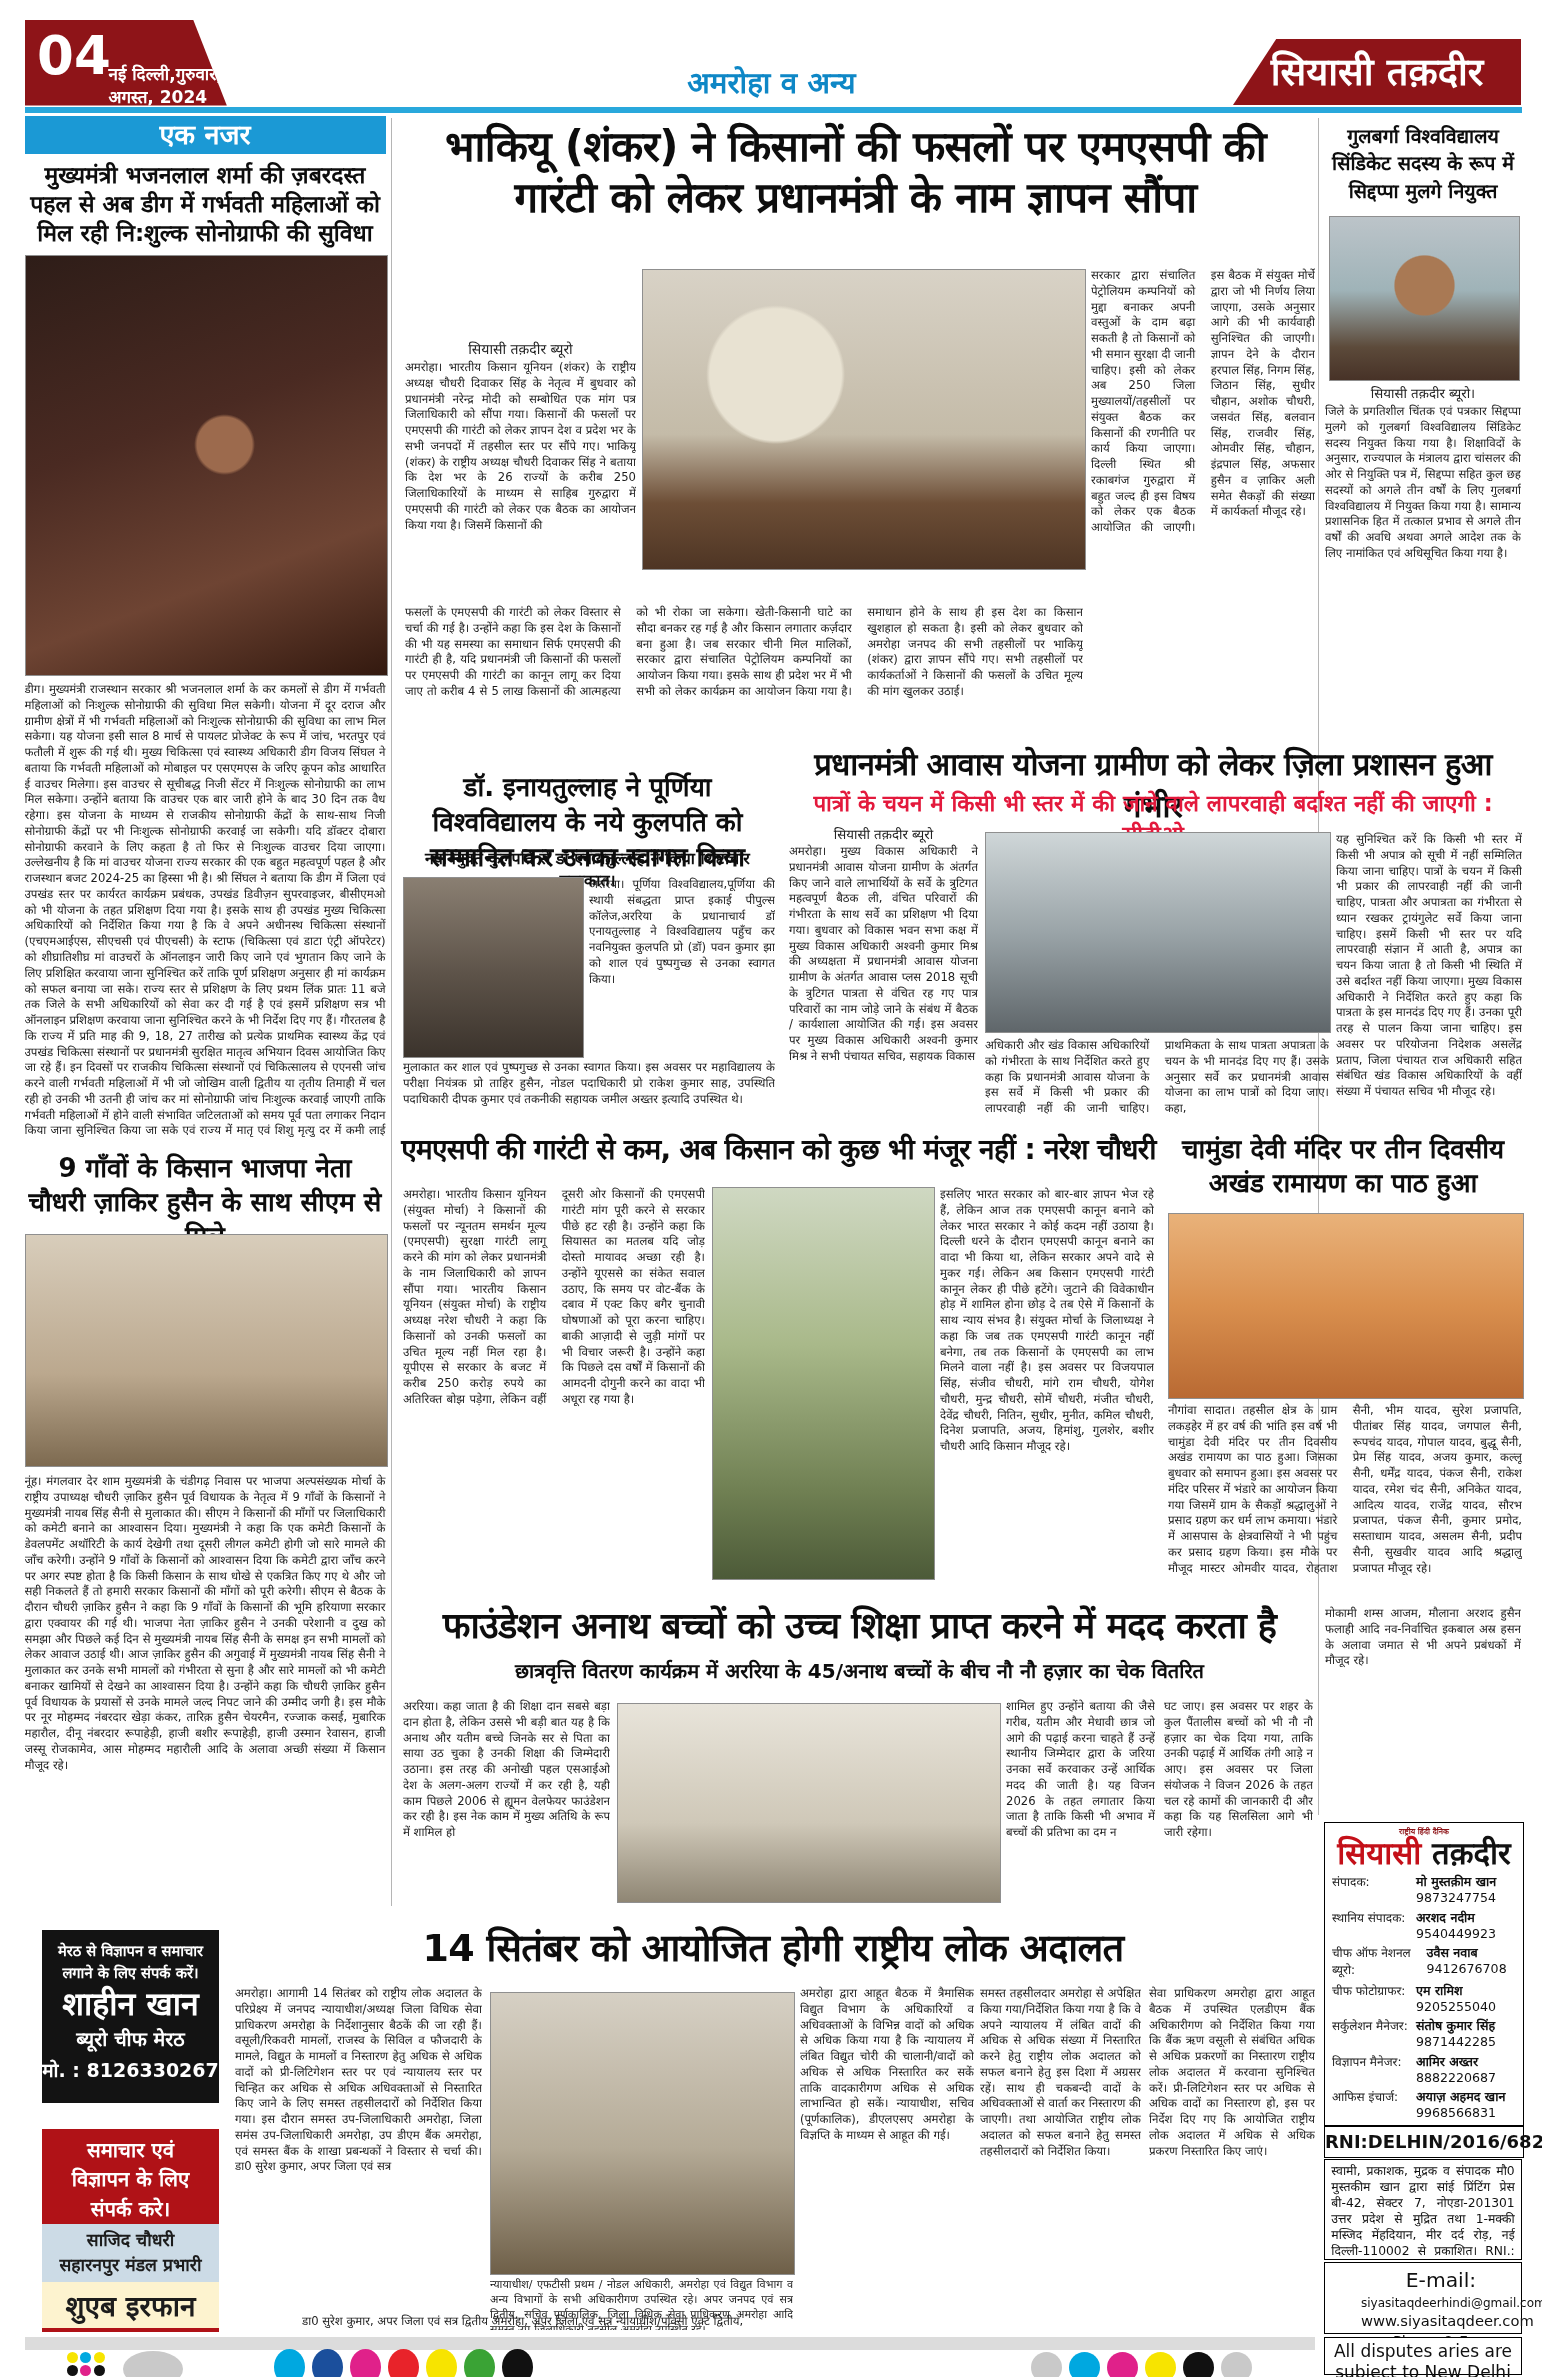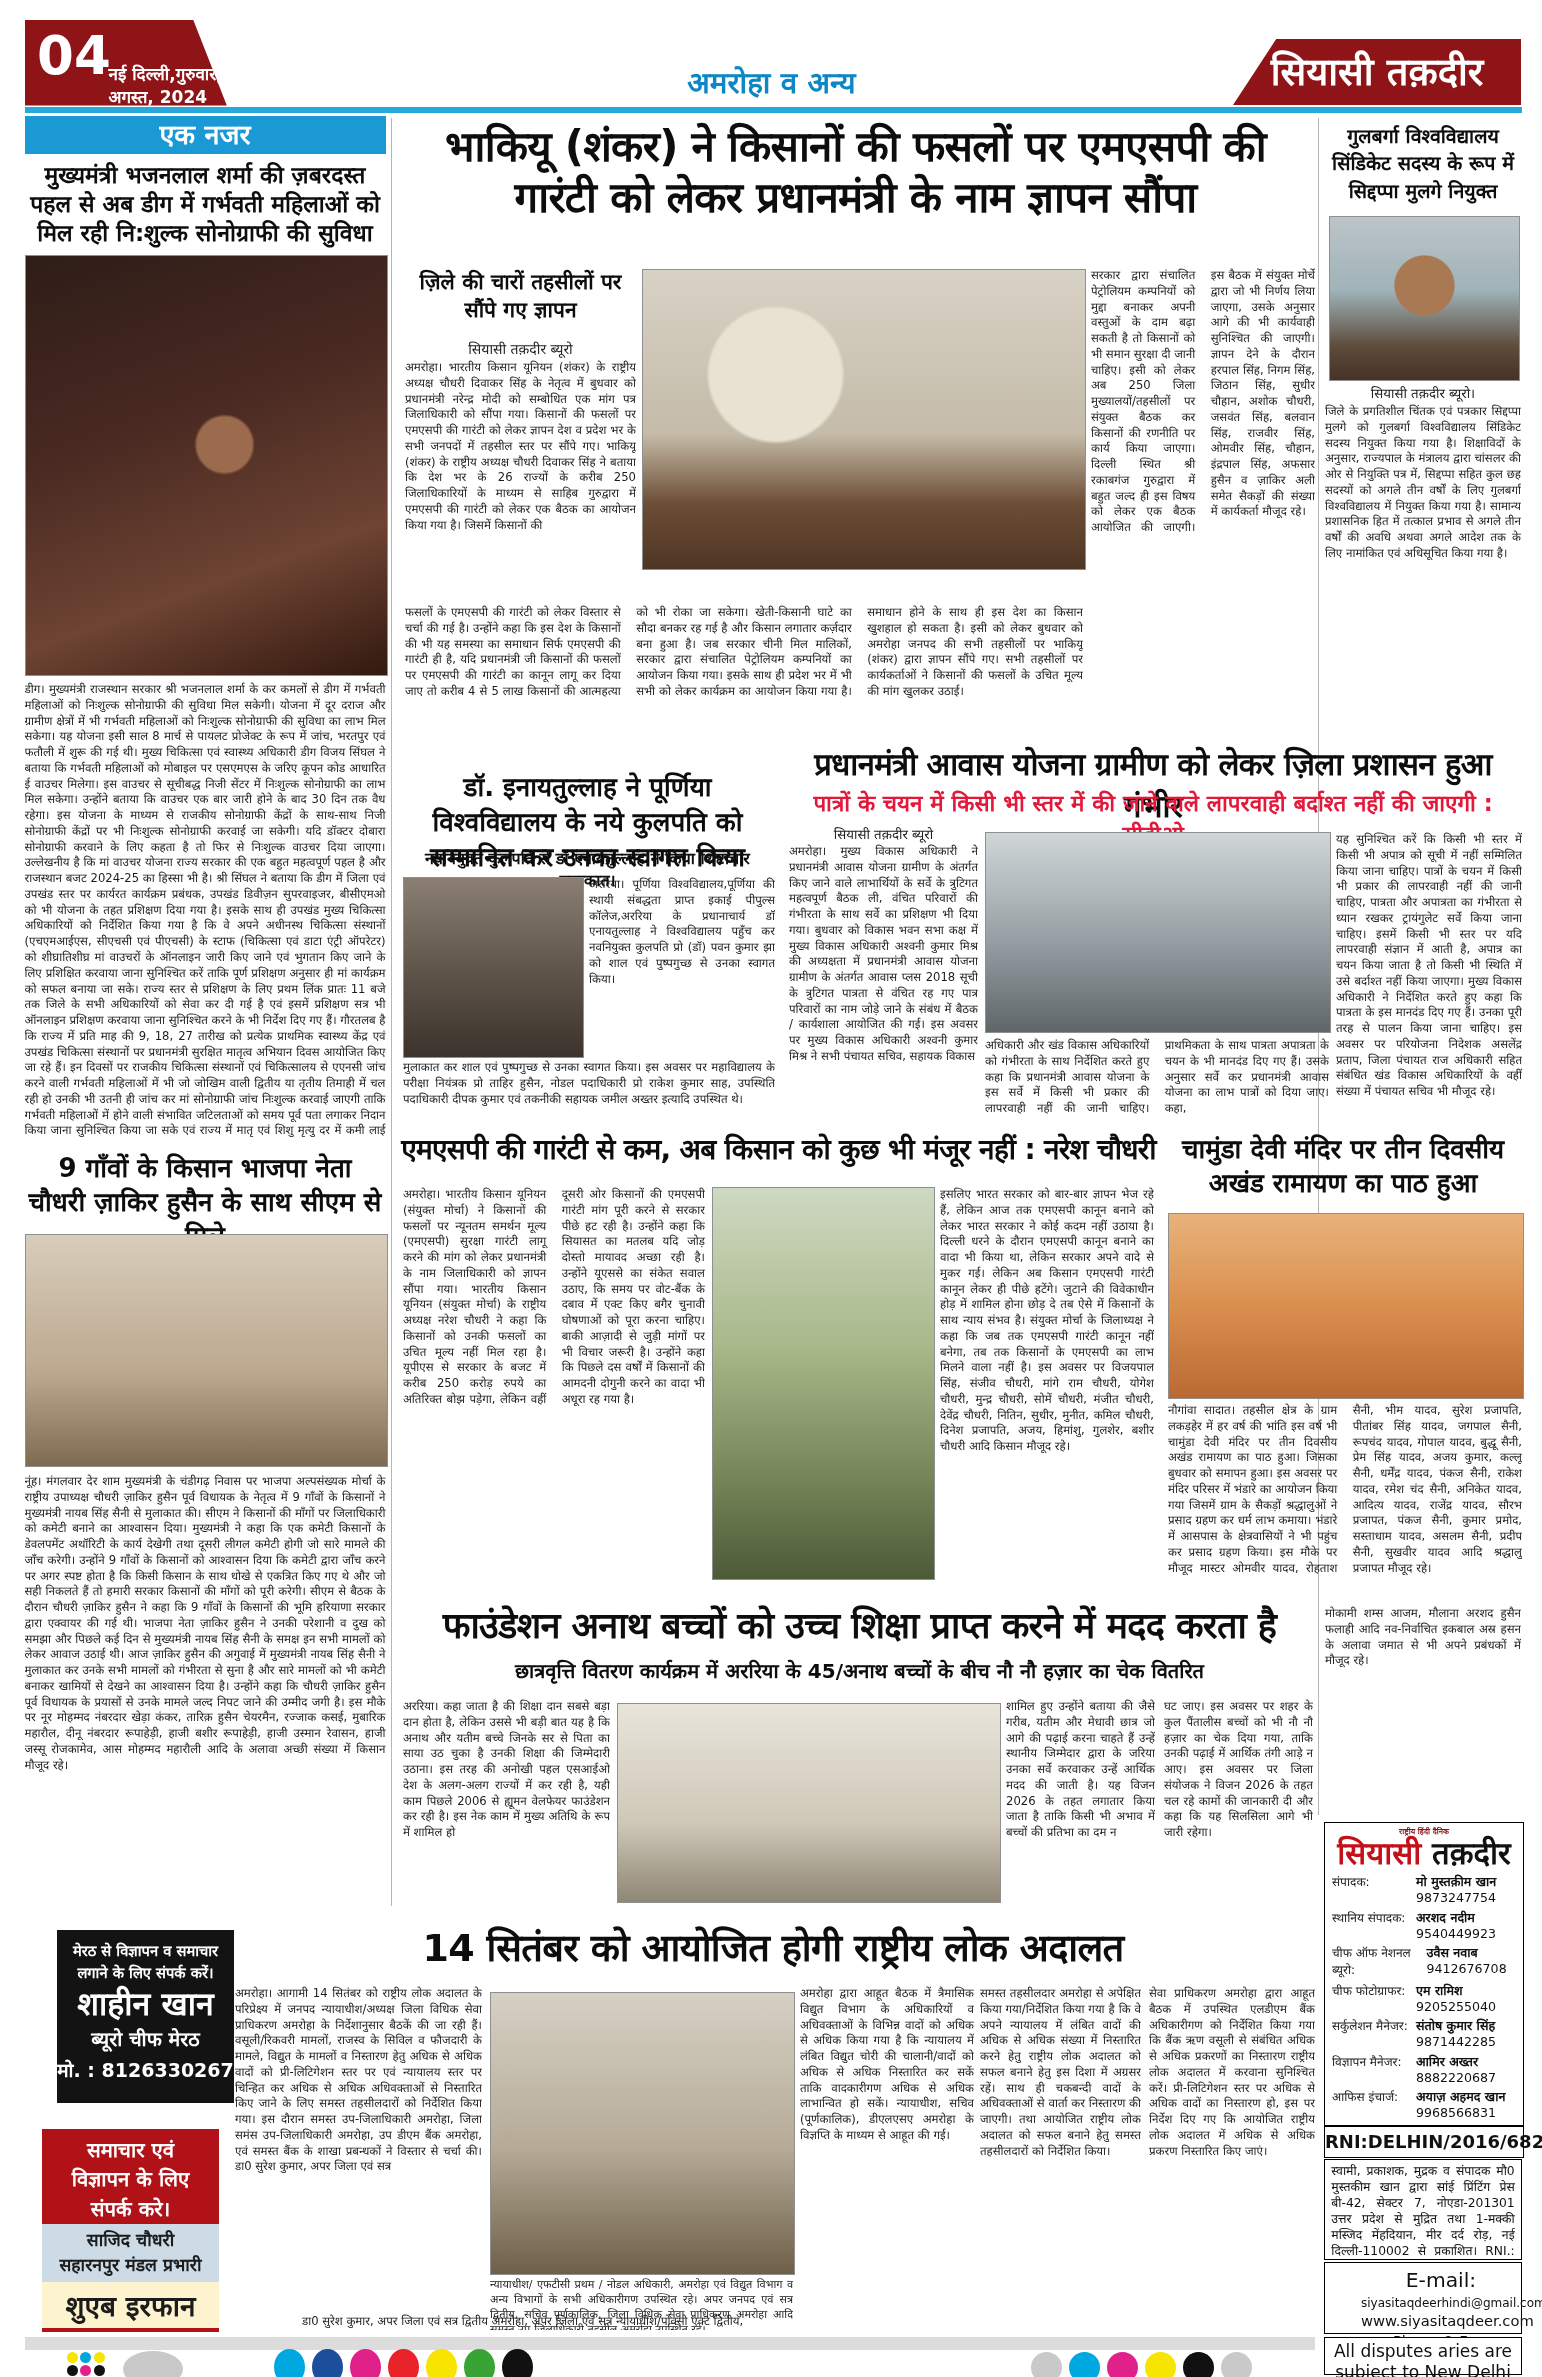--- a/index.html
+++ b/index.html
@@ -92,42 +92,41 @@
 
   <div class="abs eknazar-bar" style="left:24.5px;top:116px;width:361px;height:38px;">एक नजर</div>
   <div class="abs hl" style="left:28px;top:161px;width:354px;height:90px;font-size:23px;line-height:1.27;">मुख्यमंत्री भजनलाल शर्मा की ज़बरदस्त पहल से अब डीग में गर्भवती महिलाओं को मिल रही नि:शुल्क सोनोग्राफी की सुविधा</div>
   <div class="abs photo p-deeg" style="left:24.5px;top:255px;width:361px;height:419px;"></div>
   <div class="abs body" style="left:24.5px;top:682px;width:361px;height:456px;">डीग। मुख्यमंत्री राजस्थान सरकार श्री भजनलाल शर्मा के कर कमलों से डीग में गर्भवती महिलाओं को निःशुल्क सोनोग्राफी की सुविधा मिल सकेगी। योजना में दूर दराज और ग्रामीण क्षेत्रों में भी गर्भवती महिलाओं को निःशुल्क सोनोग्राफी की सुविधा का लाभ मिल सकेगा। यह योजना इसी साल 8 मार्च से पायलट प्रोजेक्ट के रूप में जांच, भरतपुर एवं फतौली में शुरू की गई थी। मुख्य चिकित्सा एवं स्वास्थ्य अधिकारी डीग विजय सिंघल ने बताया कि गर्भवती महिलाओं को मोबाइल पर एसएमएस के जरिए कूपन कोड आधारित ई वाउचर मिलेगा। इस वाउचर से सूचीबद्ध निजी सेंटर में निःशुल्क सोनोग्राफी का लाभ मिल सकेगा। उन्होंने बताया कि वाउचर एक बार जारी होने के बाद 30 दिन तक वैध रहेगा। इस योजना के माध्यम से राजकीय सोनोग्राफी केंद्रों के साथ-साथ निजी सोनोग्राफी केंद्रों पर भी निःशुल्क सोनोग्राफी करवाई जा सकेगी। यदि डॉक्टर दोबारा सोनोग्राफी करवाने के लिए कहता है तो फिर से निःशुल्क वाउचर दिया जाएगा। उल्लेखनीय है कि मां वाउचर योजना राज्य सरकार की एक बहुत महत्वपूर्ण पहल है और राजस्थान बजट 2024-25 का हिस्सा भी है। श्री सिंघल ने बताया कि डीग में जिला एवं उपखंड स्तर पर कार्यरत कार्यक्रम प्रबंधक, उपखंड डिवीज़न सुपरवाइजर, बीसीएमओ को भी योजना के तहत प्रशिक्षण दिया गया है। इसके साथ ही उपखंड मुख्य चिकित्सा अधिकारियों को निर्देशित किया गया है कि वे अपने अधीनस्थ चिकित्सा संस्थानों (एचएमआईएस, सीएचसी एवं पीएचसी) के स्टाफ (चिकित्सा एवं डाटा एंट्री ऑपरेटर) को शीघ्रातिशीघ्र मां वाउचरों के ऑनलाइन जारी किए जाने एवं भुगतान किए जाने के लिए प्रशिक्षित करवाया जाना सुनिश्चित करें ताकि पूर्ण प्रशिक्षण अनुसार ही मां कार्यक्रम को सफल बनाया जा सके। राज्य स्तर से प्रशिक्षण के लिए प्रथम लिंक प्रातः 11 बजे तक जिले के सभी अधिकारियों को सेवा कर दी गई है एवं इसमें प्रशिक्षण सत्र भी ऑनलाइन प्रशिक्षण करवाया जाना सुनिश्चित करने के भी निर्देश दिए गए हैं। गौरतलब है कि राज्य में प्रति माह की 9, 18, 27 तारीख को प्रत्येक प्राथमिक स्वास्थ्य केंद्र एवं उपखंड चिकित्सा संस्थानों पर प्रधानमंत्री सुरक्षित मातृत्व अभियान दिवस आयोजित किए जा रहे हैं। इन दिवसों पर राजकीय चिकित्सा संस्थानों एवं चिकित्सालय से एएनसी जांच करने वाली गर्भवती महिलाओं में भी जो जोखिम वाली द्वितीय या तृतीय तिमाही में चल रही हो उनकी भी उतनी ही जांच कर मां सोनोग्राफी जांच निःशुल्क करवाई जाएगी ताकि गर्भवती महिलाओं में होने वाली संभावित जटिलताओं को समय पूर्व पता लगाकर निदान किया जाना सुनिश्चित किया जा सके एवं राज्य में मातृ एवं शिशु मृत्यु दर में कमी लाई जा सके।</div>
 
   <div class="abs hl" style="left:28px;top:1152px;width:354px;height:76px;font-size:26px;line-height:1.3;">9 गाँवों के किसान भाजपा नेता चौधरी ज़ाकिर हुसैन के साथ सीएम से मिले</div>
   <div class="abs photo p-nine" style="left:24.5px;top:1234px;width:361px;height:231px;"></div>
   <div class="abs body" style="left:24.5px;top:1474px;width:361px;height:447px;">नूंह। मंगलवार देर शाम मुख्यमंत्री के चंडीगढ़ निवास पर भाजपा अल्पसंख्यक मोर्चा के राष्ट्रीय उपाध्यक्ष चौधरी ज़ाकिर हुसैन पूर्व विधायक के नेतृत्व में 9 गाँवों के किसानों ने मुख्यमंत्री नायब सिंह सैनी से मुलाकात की। सीएम ने किसानों की माँगों पर जिलाधिकारी को कमेटी बनाने का आश्वासन दिया। मुख्यमंत्री ने कहा कि एक कमेटी किसानों के डेवलपमेंट अथॉरिटी के कार्य देखेगी तथा दूसरी लीगल कमेटी होगी जो सारे मामले की जाँच करेगी। उन्होंने 9 गाँवों के किसानों को आश्वासन दिया कि कमेटी द्वारा जाँच करने पर अगर स्पष्ट होता है कि किसी किसान के साथ धोखे से एकत्रित किए गए थे और जो सही निकलते हैं तो हमारी सरकार किसानों की माँगों को पूरी करेगी। सीएम से बैठक के दौरान चौधरी ज़ाकिर हुसैन ने कहा कि 9 गाँवों के किसानों की भूमि हरियाणा सरकार द्वारा एक्वायर की गई थी। भाजपा नेता ज़ाकिर हुसैन ने उनकी परेशानी व दुख को समझा और पिछले कई दिन से मुख्यमंत्री नायब सिंह सैनी के समक्ष इन सभी मामलों को लेकर आवाज उठाई थी। आज ज़ाकिर हुसैन की अगुवाई में मुख्यमंत्री नायब सिंह सैनी ने मुलाकात कर उनके सभी मामलों को गंभीरता से सुना है और सारे मामलों को भी कमेटी बनाकर खामियों से देखने का आश्वासन दिया है। उन्होंने कहा कि चौधरी ज़ाकिर हुसैन पूर्व विधायक के प्रयासों से उनके मामले जल्द निपट जाने की उम्मीद जगी है। इस मौके पर नूर मोहम्मद नंबरदार खेड़ा कंकर, तारिक़ हुसैन चेयरमैन, रज्जाक कसई, मुबारिक महारौल, दीनू नंबरदार रूपाहेड़ी, हाजी बशीर रूपाहेड़ी, हाजी उस्मान रेवासन, हाजी जस्सू रोजकामेव, आस मोहम्मद महारौली आदि के अलावा अच्छी संख्या में किसान मौजूद रहे।</div>
 
-  <div class="abs ad-black" style="left:42px;top:1930px;width:177px;height:173px;margin-left:15px;">
+  <div class="abs ad-black" style="left:42px;top:1930px;width:177px;height:173px;">
     <div class="l1">मेरठ से विज्ञापन व समाचार</div>
     <div class="l1" style="padding-top:0;">लगाने के लिए संपर्क करें।</div>
     <div class="nm">शाहीन खान</div>
     <div class="rl">ब्यूरो चीफ मेरठ</div>
     <div class="ph">मो. : 8126330267</div>
   </div>
   <div class="abs ad-red" style="left:42px;top:2129px;width:177px;height:203px;">
     <div class="l1">समाचार एवं</div>
     <div class="l1" style="padding-top:0;">विज्ञापन के लिए</div>
     <div class="l1" style="padding-top:0;">संपर्क करे।</div>
     <div class="ad-strip-blue">
       <div>साजिद चौधरी</div>
       <div>सहारनपुर मंडल प्रभारी</div>
     </div>
     <div class="ad-strip-cream">शुएब इरफान</div>
     <div class="rl">ब्यूरो चीफ सहारनपुर</div>
     <div class="ph">9319282727</div>
   </div>
 
   <div class="abs hl" style="left:403px;top:121px;width:905px;height:135px;font-size:42px;line-height:1.22;letter-spacing:-0.7px;">भाकियू (शंकर) ने किसानों की फसलों पर एमएसपी की गारंटी को लेकर प्रधानमंत्री के नाम ज्ञापन सौंपा</div>
-  <div class="abs hl" style="left:405px;top:268px;width:231px;height:67px;font-size:21px;line-height:1.35;">ज़िले की चारों तहसीलों पर सौंपे गए ज्ञापन</div>
   <div class="abs byline" style="left:405px;top:339px;width:231px;">सियासी तक़दीर ब्यूरो</div>
   <div class="abs body" style="left:405px;top:360px;width:231px;height:240px;">अमरोहा। भारतीय किसान यूनियन (शंकर) के राष्ट्रीय अध्यक्ष चौधरी दिवाकर सिंह के नेतृत्व में बुधवार को प्रधानमंत्री नरेन्द्र मोदी को सम्बोधित एक मांग पत्र जिलाधिकारी को सौंपा गया। किसानों की फसलों पर एमएसपी की गारंटी को लेकर ज्ञापन देश व प्रदेश भर के सभी जनपदों में तहसील स्तर पर सौंपे गए। भाकियू (शंकर) के राष्ट्रीय अध्यक्ष चौधरी दिवाकर सिंह ने बताया कि देश भर के 26 राज्यों के करीब 250 जिलाधिकारियों के माध्यम से साहिब गुरुद्वारा में एमएसपी की गारंटी को लेकर एक बैठक का आयोजन किया गया है। जिसमें किसानों की</div>
   <div class="abs photo p-lead" style="left:642px;top:269px;width:442px;height:299px;"></div>
   <div class="abs body cols3" style="left:405px;top:605px;width:678px;height:128px;">फसलों के एमएसपी की गारंटी को लेकर विस्तार से चर्चा की गई है। उन्होंने कहा कि इस देश के किसानों की भी यह समस्या का समाधान सिर्फ एमएसपी की गारंटी ही है, यदि प्रधानमंत्री जी किसानों की फसलों पर एमएसपी की गारंटी का कानून लागू कर दिया जाए तो करीब 4 से 5 लाख किसानों की आत्महत्या को भी रोका जा सकेगा। खेती-किसानी घाटे का सौदा बनकर रह गई है और किसान लगातार कर्ज़दार बना हुआ है। जब सरकार चीनी मिल मालिकों, सरकार द्वारा संचालित पेट्रोलियम कम्पनियों का आयोजन किया गया। इसके साथ ही प्रदेश भर में भी सभी को लेकर कार्यक्रम का आयोजन किया गया है। समाधान होने के साथ ही इस देश का किसान खुशहाल हो सकता है। इसी को लेकर बुधवार को अमरोहा जनपद की सभी तहसीलों पर भाकियू (शंकर) द्वारा ज्ञापन सौंपे गए। सभी तहसीलों पर कार्यकर्ताओं ने किसानों की फसलों के उचित मूल्य की मांग खुलकर उठाई।</div>
   <div class="abs body cols2" style="left:1091px;top:268px;width:224px;height:464px;">सरकार द्वारा संचालित पेट्रोलियम कम्पनियों को मुद्दा बनाकर अपनी वस्तुओं के दाम बढ़ा सकती है तो किसानों को भी समान सुरक्षा दी जानी चाहिए। इसी को लेकर अब 250 जिला मुख्यालयों/तहसीलों पर संयुक्त बैठक कर किसानों की रणनीति पर कार्य किया जाएगा। दिल्ली स्थित श्री रकाबगंज गुरुद्वारा में बहुत जल्द ही इस विषय को लेकर एक बैठक आयोजित की जाएगी। इस बैठक में संयुक्त मोर्चे द्वारा जो भी निर्णय लिया जाएगा, उसके अनुसार आगे की भी कार्यवाही सुनिश्चित की जाएगी। ज्ञापन देने के दौरान हरपाल सिंह, निगम सिंह, जिठान सिंह, सुधीर चौहान, अशोक चौधरी, जसवंत सिंह, बलवान सिंह, राजवीर सिंह, ओमवीर सिंह, चौहान, इंद्रपाल सिंह, अफसार हुसैन व ज़ाकिर अली समेत सैकड़ों की संख्या में कार्यकर्ता मौजूद रहे।</div>
 
   <div class="abs hl" style="left:1325px;top:123px;width:196px;height:88px;font-size:19.6px;line-height:1.4;">गुलबर्गा विश्वविद्यालय सिंडिकेट सदस्य के रूप में सिद्दप्पा मुलगे नियुक्त</div>
   <div class="abs photo p-gulb" style="left:1329px;top:216px;width:189px;height:163px;"></div>
   <div class="abs byline" style="left:1325px;top:384px;width:196px;font-size:13.3px;">सियासी तक़दीर ब्यूरो।</div>
   <div class="abs body" style="left:1325px;top:404px;width:196px;height:328px;">जिले के प्रगतिशील चिंतक एवं पत्रकार सिद्दप्पा मुलगे को गुलबर्गा विश्वविद्यालय सिंडिकेट सदस्य नियुक्त किया गया है। शिक्षाविदों के अनुसार, राज्यपाल के मंत्रालय द्वारा चांसलर की ओर से नियुक्ति पत्र में, सिद्दप्पा सहित कुल छह सदस्यों को अगले तीन वर्षों के लिए गुलबर्गा विश्वविद्यालय में नियुक्त किया गया है। सामान्य प्रशासनिक हित में तत्काल प्रभाव से अगले तीन वर्षों की अवधि अथवा अगले आदेश तक के लिए नामांकित एवं अधिसूचित किया गया है।</div>

